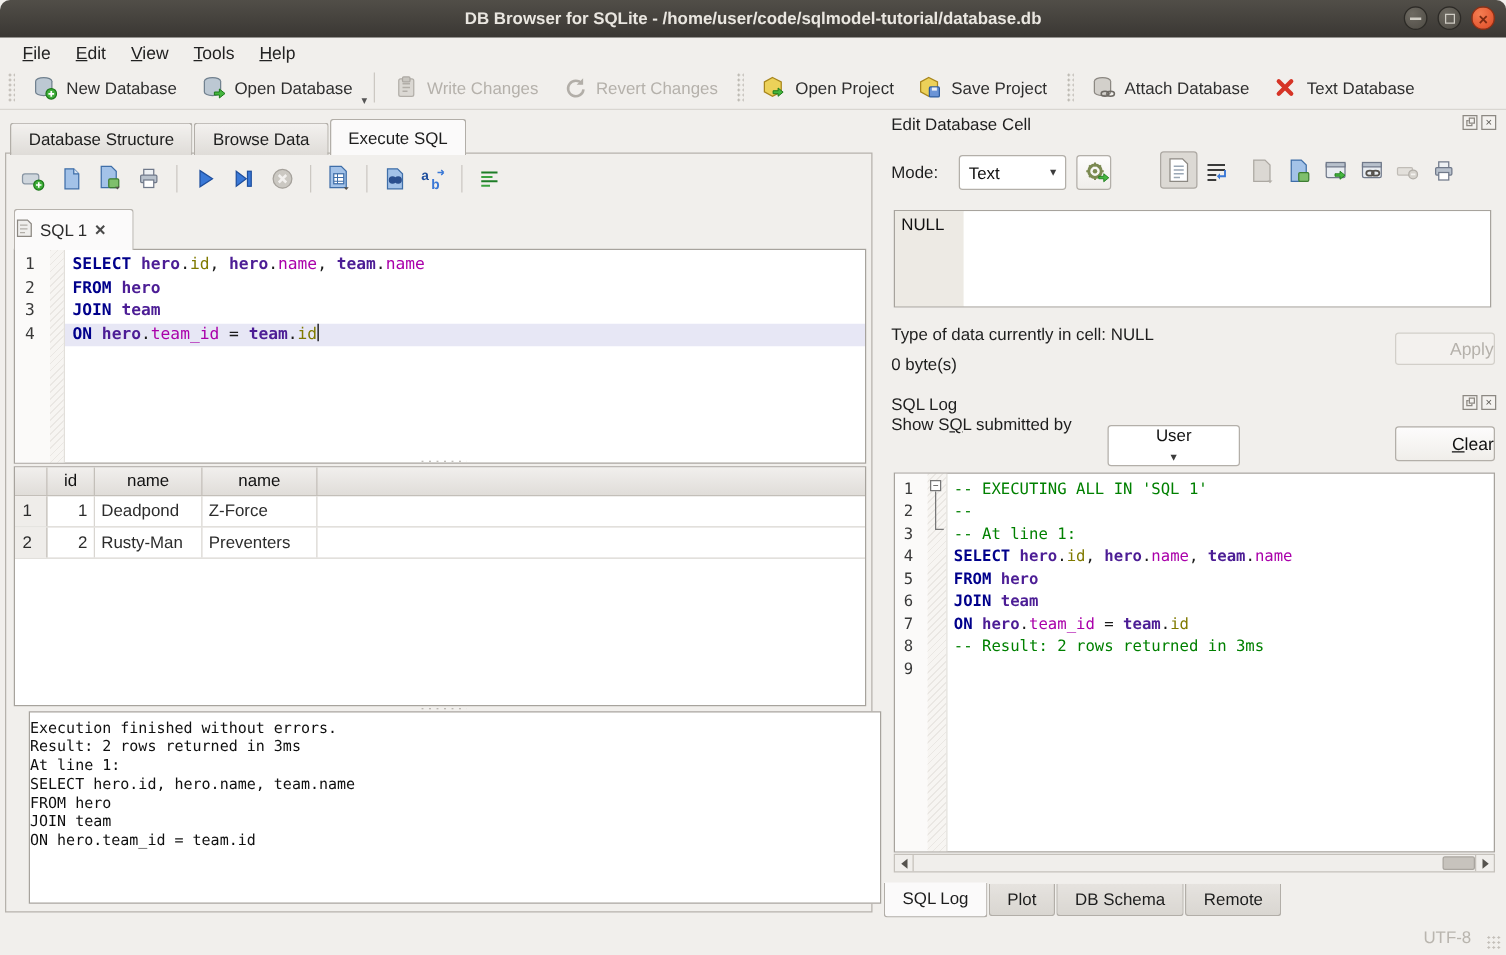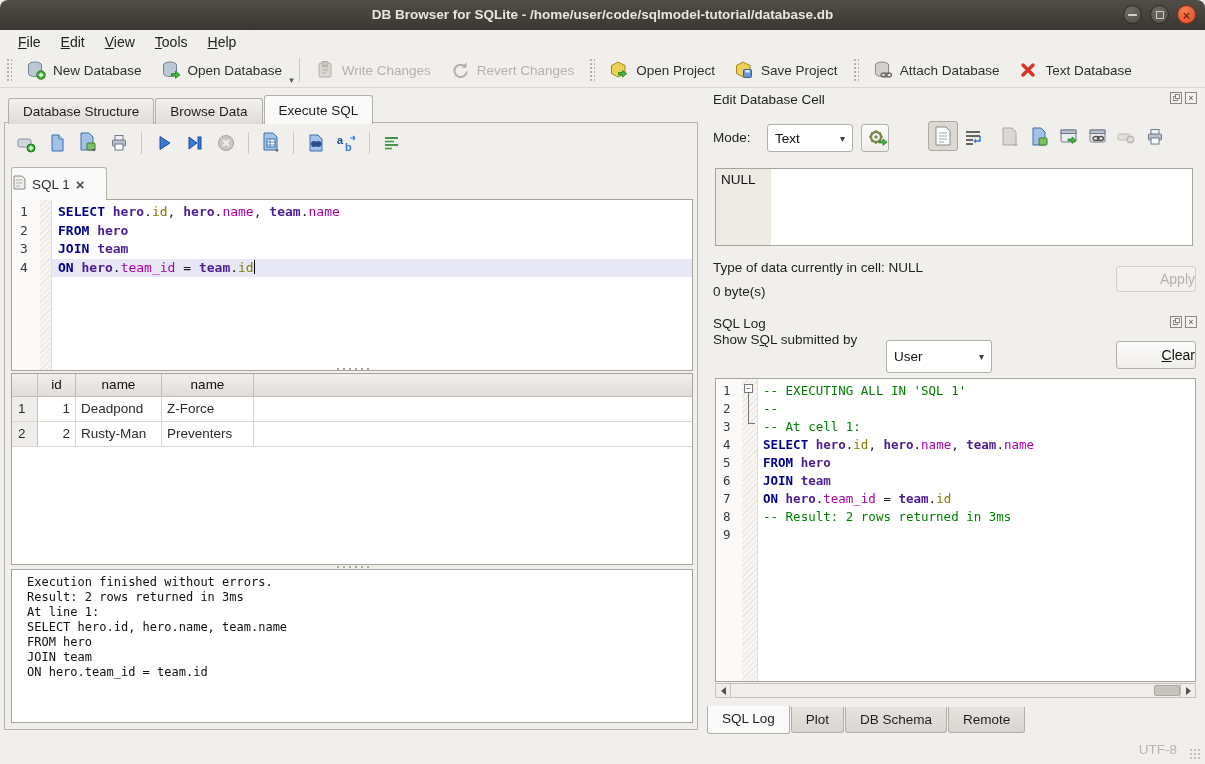--- a/index.html
+++ b/index.html
@@ -96,23 +96,23 @@
     border-bottom:1px solid #c3bfb9; }
   .hcell { border-right:1px solid #c3bfb9; text-align:center; line-height:22px; color:#111; }
   .res-row { display:flex; height:25px; border-bottom:1px solid #d9d6d1; }
   .rowhead { width:26px; background:#efedea; border-right:1px solid #c3bfb9; text-align:left;
     padding-left:6px; line-height:24px; }
   .cell { border-right:1px solid #d9d6d1; line-height:24px; padding:0 5px; }
   .cell.num { text-align:right; }
   .w-id { width:38px; } .w-n1 { width:86px; } .w-n2 { width:92px; }
 
   
-  .exec-log { position:absolute; top:446px; left:6px; width:682px; height:154px;
+  .exec-log { position:absolute; top:446px; left:18px; width:682px; height:154px;
     border:1px solid #a7a39d; background:#fff; font-family:"DejaVu Sans Mono", monospace;
-    font-size:12px; line-height:15px; padding:5px 15px; white-space:pre; color:#101010; }
+    font-size:12px; line-height:15px; padding:5px 0; white-space:pre; color:#101010; }
 
   
   .dock-title { position:absolute; left:10px; font-size:13.5px; color:#1e1e1e; }
   .dock-btns { position:absolute; right:8px; display:flex; gap:3px; }
   .dock-btn { width:12px; height:12px; border:1px solid #8c8882; background:#f4f2ef; position:relative;
     font-size:9px; line-height:10px; text-align:center; color:#55524d; }
   .dock-btn .inner-sq { position:absolute; left:2px; top:3px; width:5px; height:5px; border:1px solid #8c8882; }
   .dock-btn .inner-sq2 { position:absolute; left:4px; top:1px; width:5px; height:5px; border:1px solid #8c8882; background:#f4f2ef; }
 
   .combo { border:1px solid #b3afa9; border-radius:3px; background:#fff; display:flex;
@@ -525,21 +525,21 @@
     <div class="dock-btn">
         <div class="inner-sq"></div>
         <div class="inner-sq2"></div>
       </div>
     <div class="dock-btn">×</div>
   </div>
 
   <div class="lbl abs" style="top:244px; left:10px;">
     <span>Show S</span><span class="mn">Q</span><span>L submitted by</span>
   </div>
-  <div class="combo abs" style="top:252px; left:183px; width:106px; height:33px;">
+  <div class="combo abs" style="top:252px; left:183px; width:106px; height:33px;flex-direction:column;">
     <span>User</span>
       <span class="carett">▾</span>
   </div>
   <div class="btn abs" style="top:253px; left:413px; width:80px; height:28px; line-height:26px;">
     <span class="mn">C</span><span>lear</span>
   </div>
 
   <div class="log-box">
     <div class="gutter" style="padding-top:3px;">
       <div>1</div>
@@ -552,21 +552,21 @@
         <div>8</div>
       <div>9</div>
     </div>
     <div class="foldcol">
       <div class="fold-box">−</div>
       <div class="fold-line"></div>
     </div>
     <div class="code-area" style="padding-top:3px;">
       <div class="code-line"><span class="tok-cm">-- EXECUTING ALL IN 'SQL 1'</span></div>
       <div class="code-line"><span class="tok-cm">--</span></div>
-      <div class="code-line"><span class="tok-cm">-- At cell 1:</span></div>
+      <div class="code-line"><span class="tok-cm">-- At line 1:</span></div>
       <div class="code-line"><span class="tok-kw">SELECT </span><span class="tok-tbl">hero</span><span class="tok-p">.</span><span class="tok-id">id</span><span class="tok-p">, </span><span class="tok-tbl">hero</span><span class="tok-p">.</span><span class="tok-fld">name</span><span class="tok-p">, </span><span class="tok-tbl">team</span><span class="tok-p">.</span><span class="tok-fld">name</span></div>
       <div class="code-line"><span class="tok-kw">FROM </span><span class="tok-tbl">hero</span></div>
       <div class="code-line"><span class="tok-kw">JOIN </span><span class="tok-tbl">team</span></div>
       <div class="code-line"><span class="tok-kw">ON </span><span class="tok-tbl">hero</span><span class="tok-p">.</span><span class="tok-fld">team_id</span><span class="tok-p"> = </span><span class="tok-tbl">team</span><span class="tok-p">.</span><span class="tok-id">id</span></div>
       <div class="code-line"><span class="tok-cm">-- Result: 2 rows returned in 3ms</span></div>
       <div class="code-line"></div>
     </div>
   </div>
 
   <div class="hscroll">

